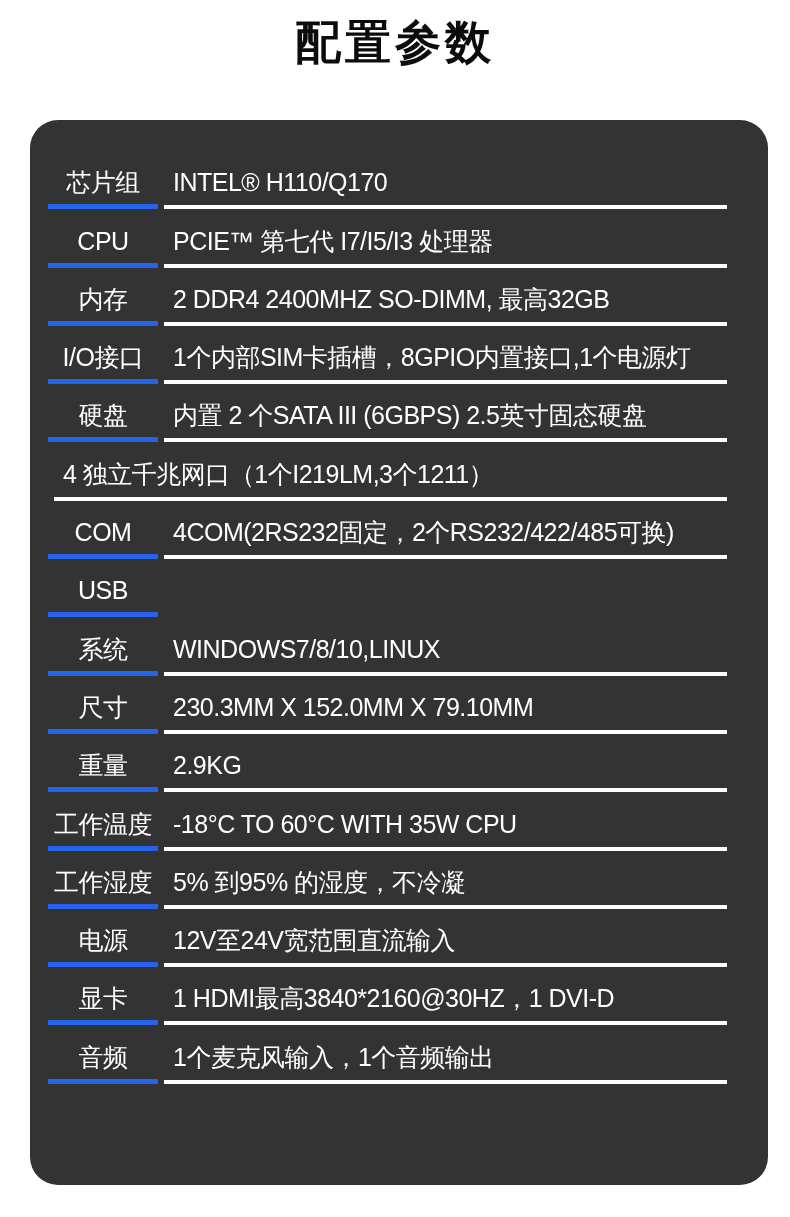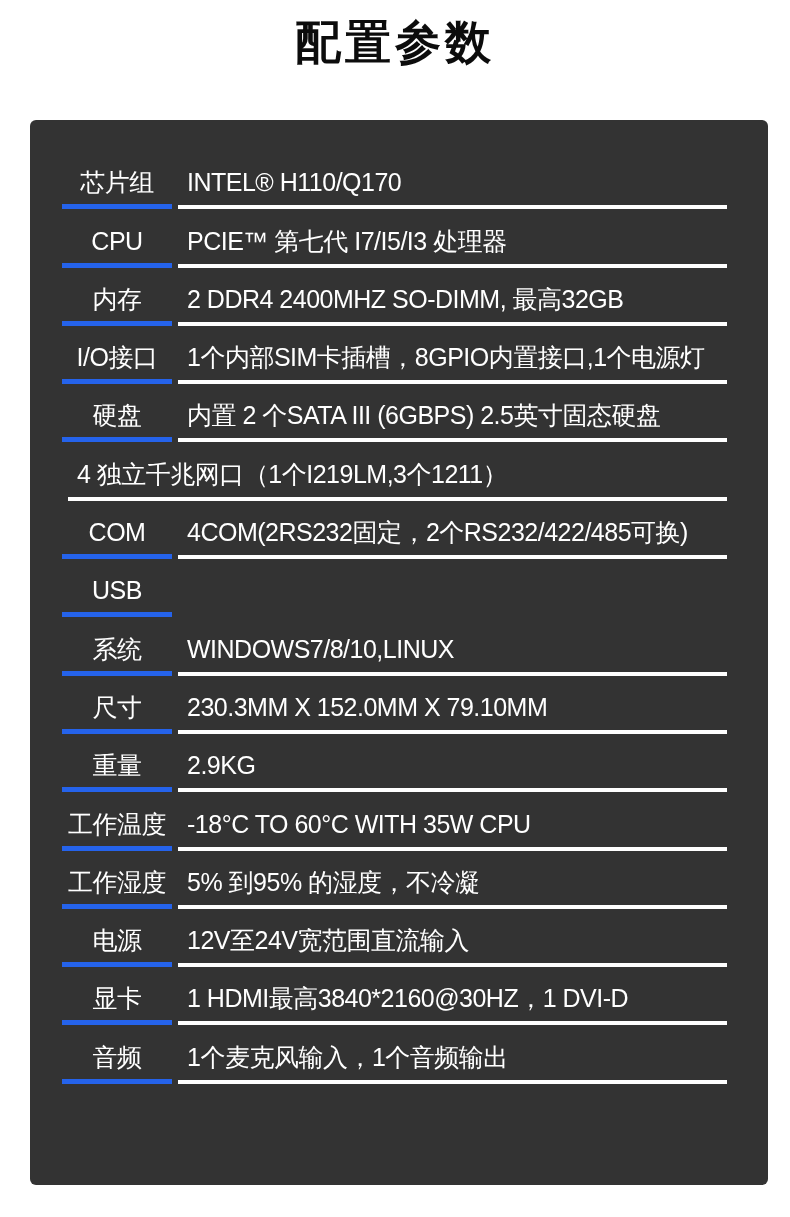--- a/index.html
+++ b/index.html
@@ -30,22 +30,22 @@
     letter-spacing: 4px;
     color: var(--title-color);
   }
   .spec-card {
     position: absolute;
     left: 30px;
     top: 120px;
     width: 738px;
     height: 1065px;
     background: var(--card-bg);
-    border-radius: 6px;
-    padding: 31px 41px 0 32px;
+    border-radius: 28px;
+    padding: 31px 41px 0 18px;
   }
   .spec-rows {
     display: flex;
     flex-direction: column;
   }
   .spec-row {
     height: 58.3px;
     display: flex;
     align-items: flex-end;
   }

